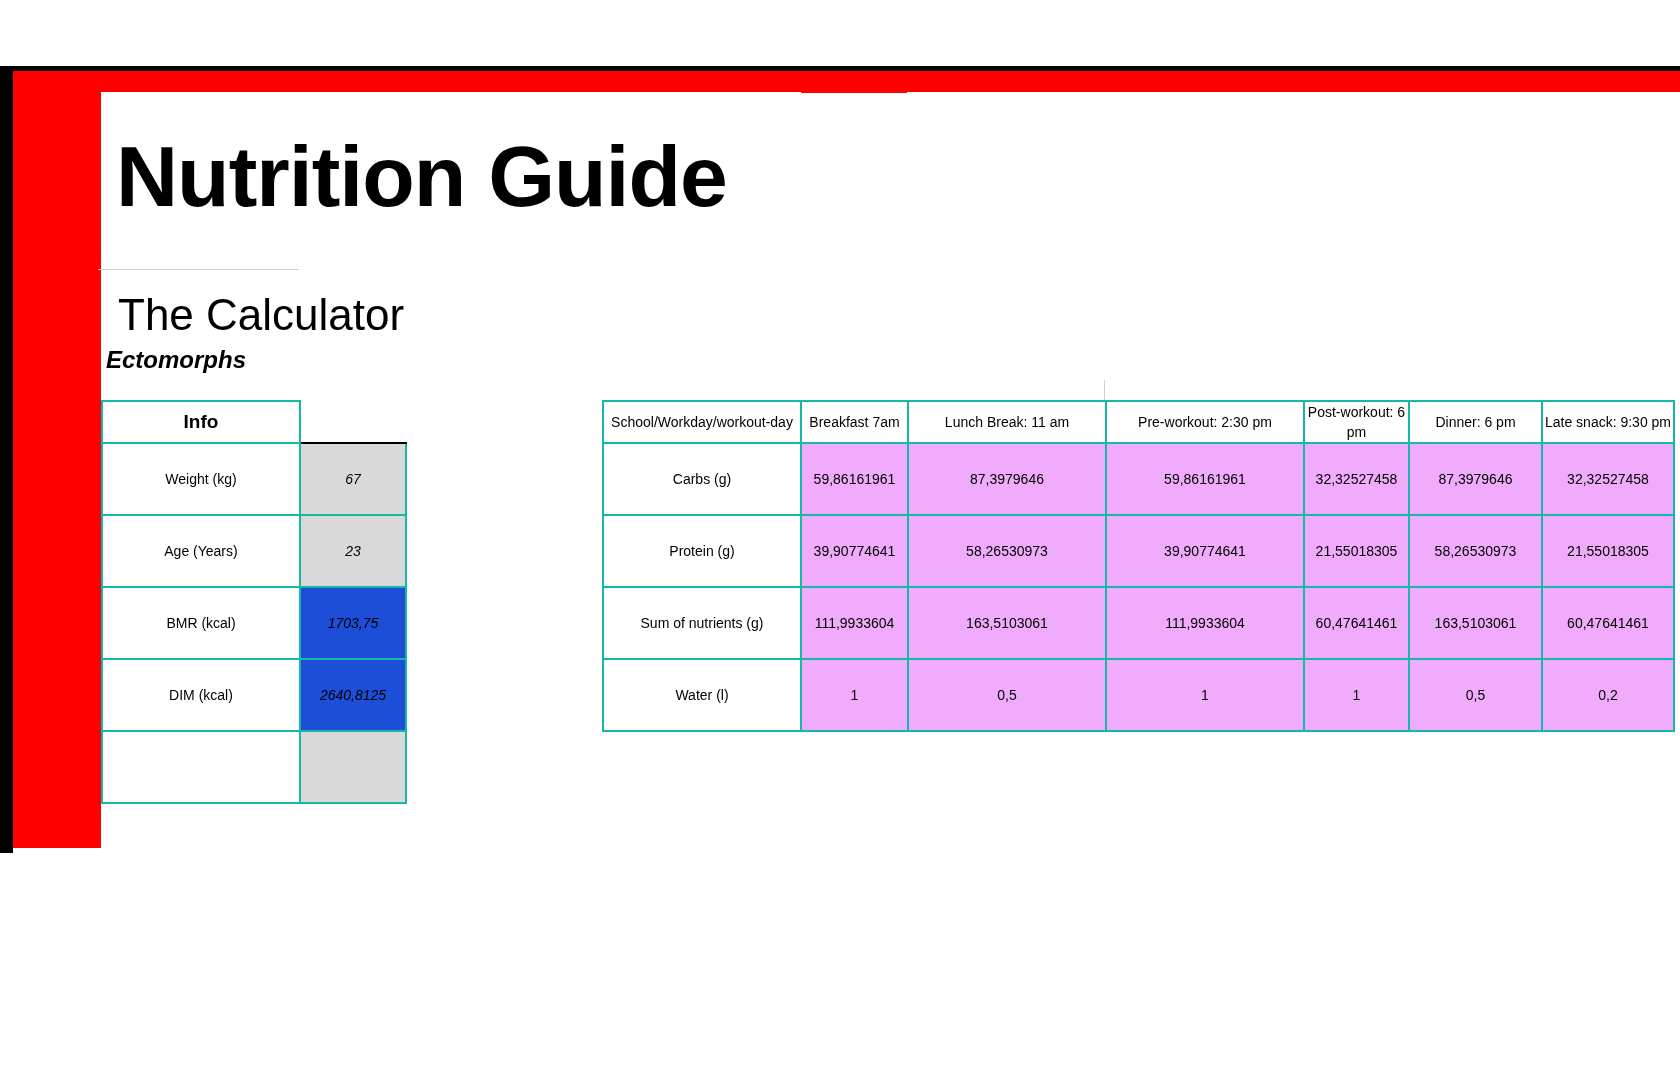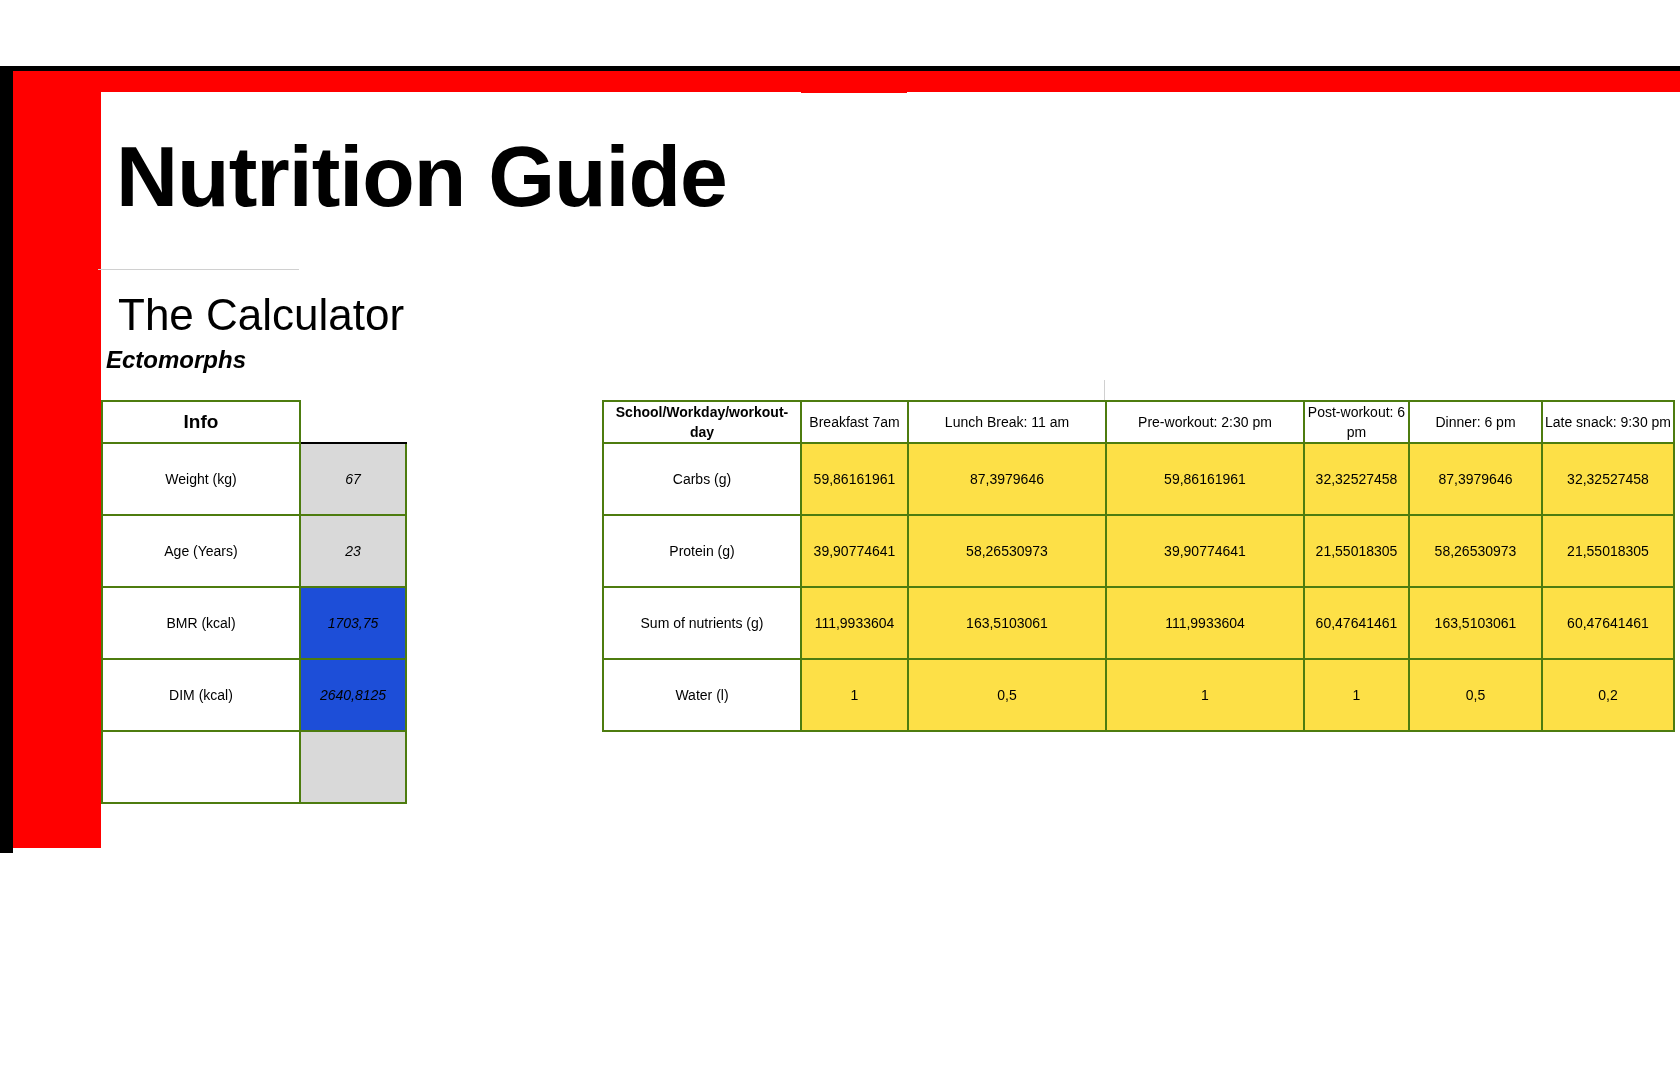--- a/index.html
+++ b/index.html
@@ -28,36 +28,36 @@
     position:absolute; left:105px; top:222px; font-size:44px; line-height:1; white-space:nowrap;
   }
   .section {
     position:absolute; left:93px; top:277px; font-size:24px; font-weight:bold;
     font-style:italic; line-height:1; white-space:nowrap;
   }
   .faint-vline { position:absolute; left:1091px; top:309px; width:1px; height:20px; background:#d0d0d0; }
 
   table { border-collapse:collapse; position:absolute; table-layout:fixed; }
   td, th {
-    border:2px solid #4d7c0f; text-align:center; vertical-align:middle;
+    border:2px solid #14b8a6; text-align:center; vertical-align:middle;
     font-size:14px; font-weight:normal; padding:0; overflow:hidden;
   }
   .info-table { left:88px; top:329px; }
   .info-table th.hdr { font-size:19px; font-weight:bold; height:40px; }
   .info-table th.blank { border:none; border-bottom:2px solid #000; }
   .info-table td { height:70px; }
   .info-table td.val { background:#d9d9d9;font-style:italic; }
   .info-table td.val.orange { background:#1d4ed8; }
   .info-table td.cut { height:70px; vertical-align:bottom; padding-bottom:0; }
 
   .meal-table { left:589px; top:329px; }
   .meal-table th { height:40px; font-size:14px; line-height:20px; }
-  .meal-table th.corner { font-weight:bold; }
+  .meal-table th.corner { font-weight:normal; }
   .meal-table td { height:70px; }
-  .meal-table td.num { background:#fde047;margin-top:17px; }
+  .meal-table td.num { background:#f0abfc;margin-top:17px; }
 </style>
 </head>
 <body>
 
 <div class="frame"></div>
 <div class="sheet">
   <div class="red-top"></div>
   <div class="red-bump"></div>
   <div class="red-left"></div>
 

